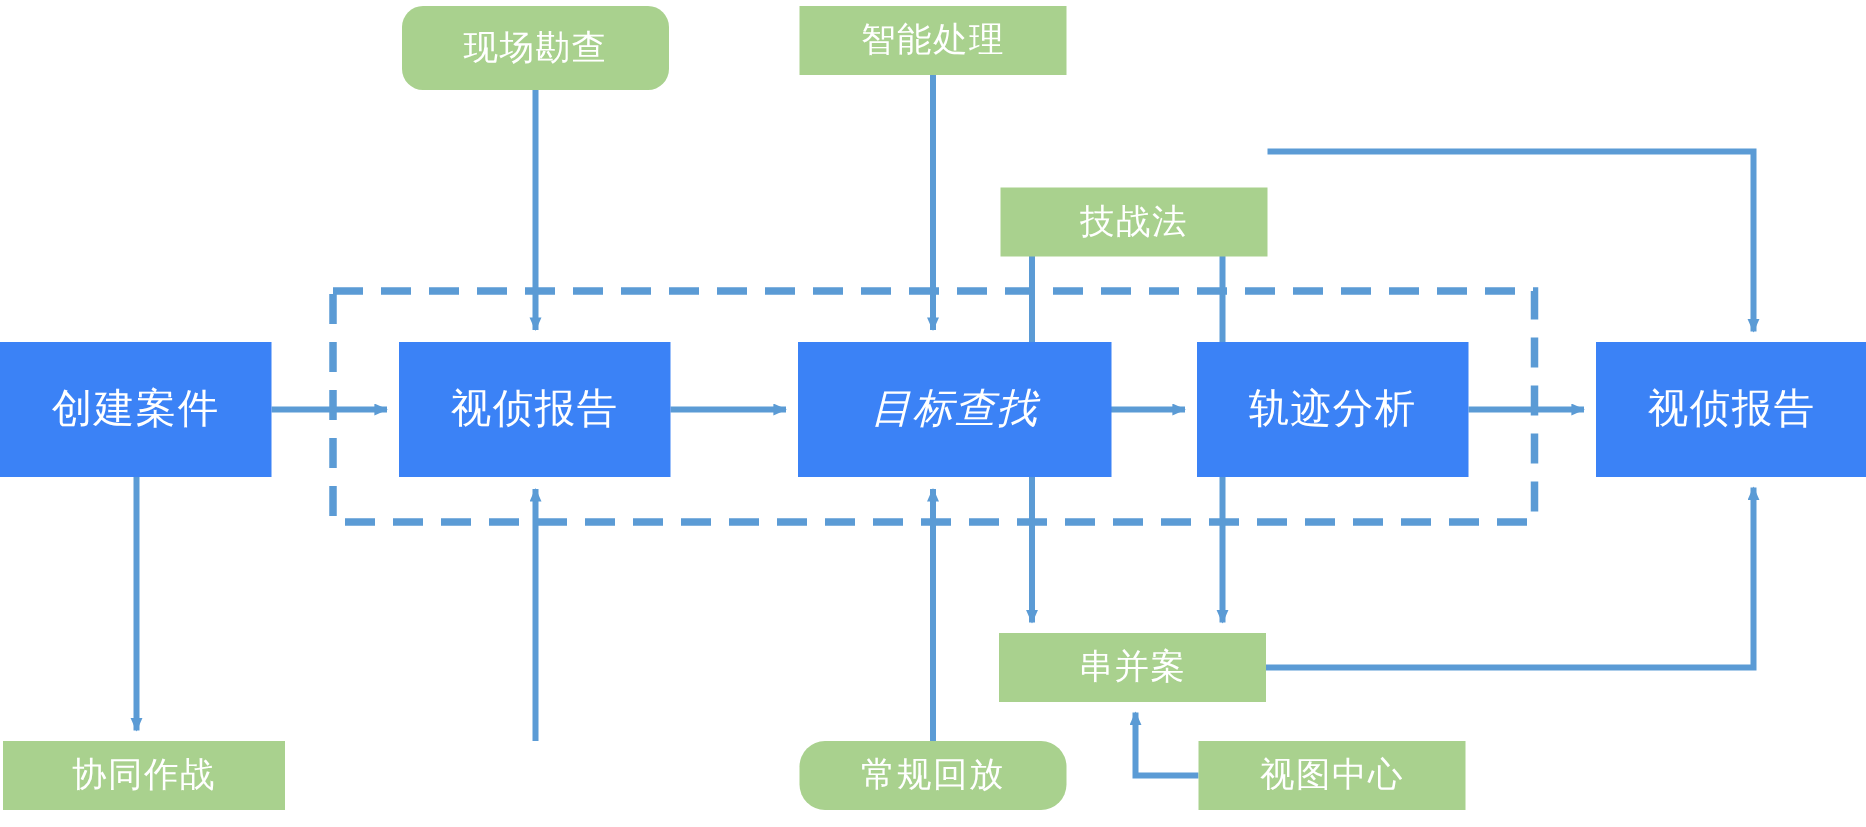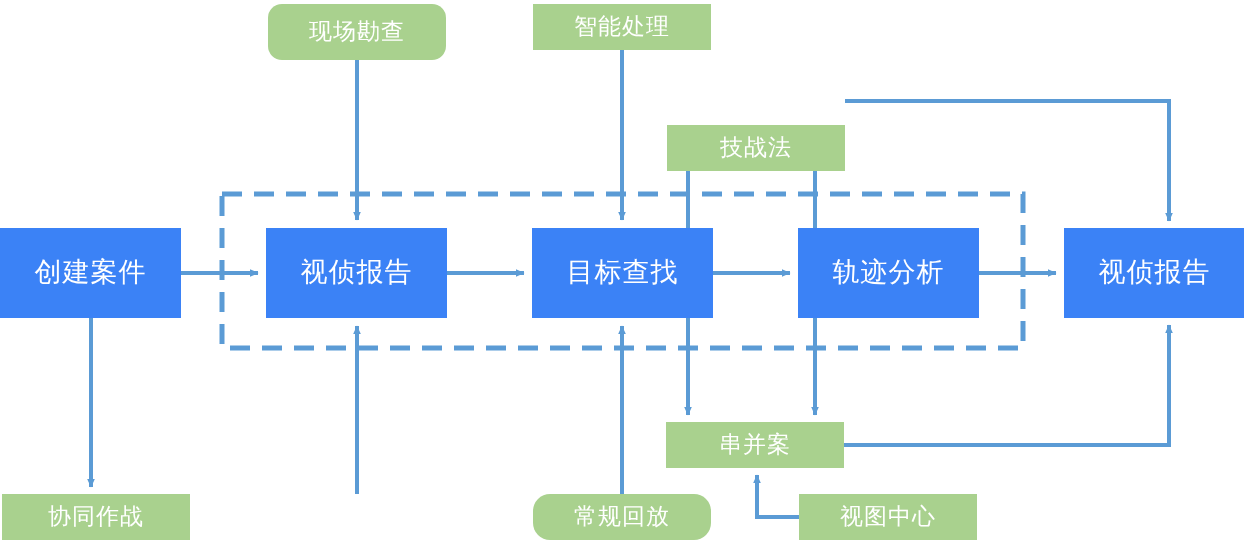--- a/index.html
+++ b/index.html
@@ -54,21 +54,21 @@
       <path d="M844,445 L1169,445 L1169,325" marker-end="url(#ah)"></path>
     </g>
   </svg>
 
   <div class="node blue" style="left:0px;top:228px;width:181px;height:90px;">
     <span>创建案件</span>
   </div>
   <div class="node blue" style="left:266px;top:228px;width:181px;height:90px;">
     <span>视侦报告</span>
   </div>
-  <div class="node blue" style="left:532px;top:228px;width:181px;height:90px;">
+  <div class="node blue" style="left:532px;top:228px;width:209px;height:90px;font-style:italic;">
     <span>目标查找</span>
   </div>
   <div class="node blue" style="left:798px;top:228px;width:181px;height:90px;">
     <span>轨迹分析</span>
   </div>
   <div class="node blue" style="left:1064px;top:228px;width:181px;height:90px;">
     <span>视侦报告</span>
   </div>
 
   <div class="node green" style="left:268px;top:4px;width:178px;height:56px;border-radius:14px;">

